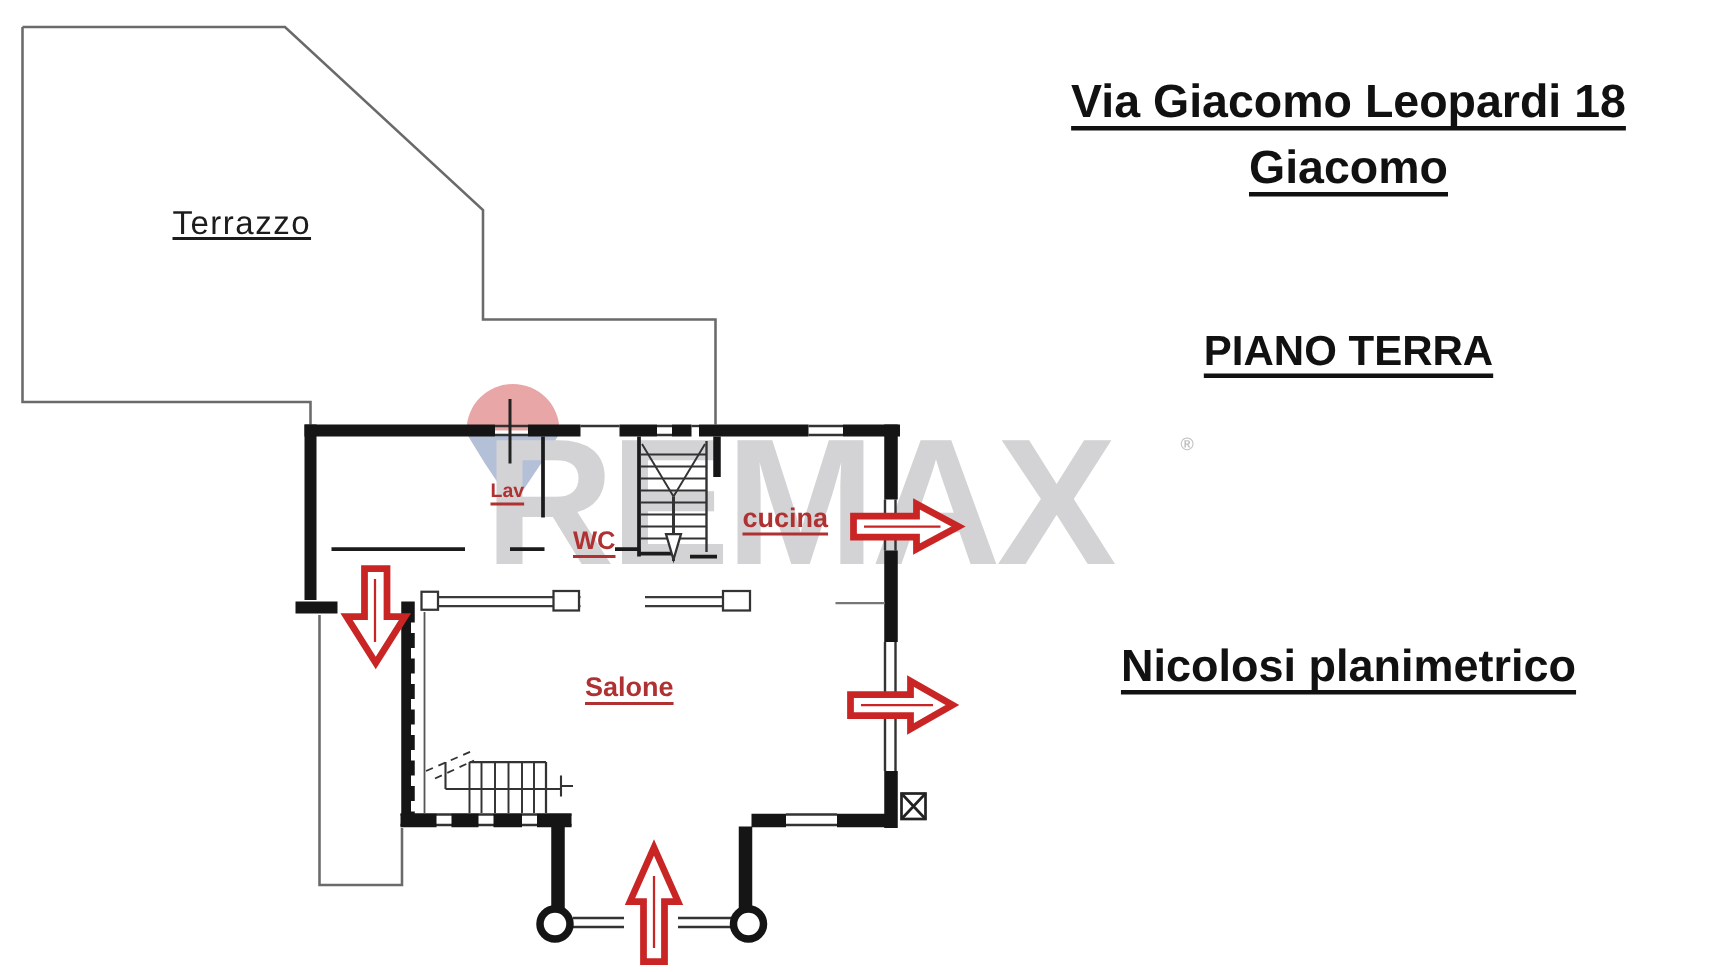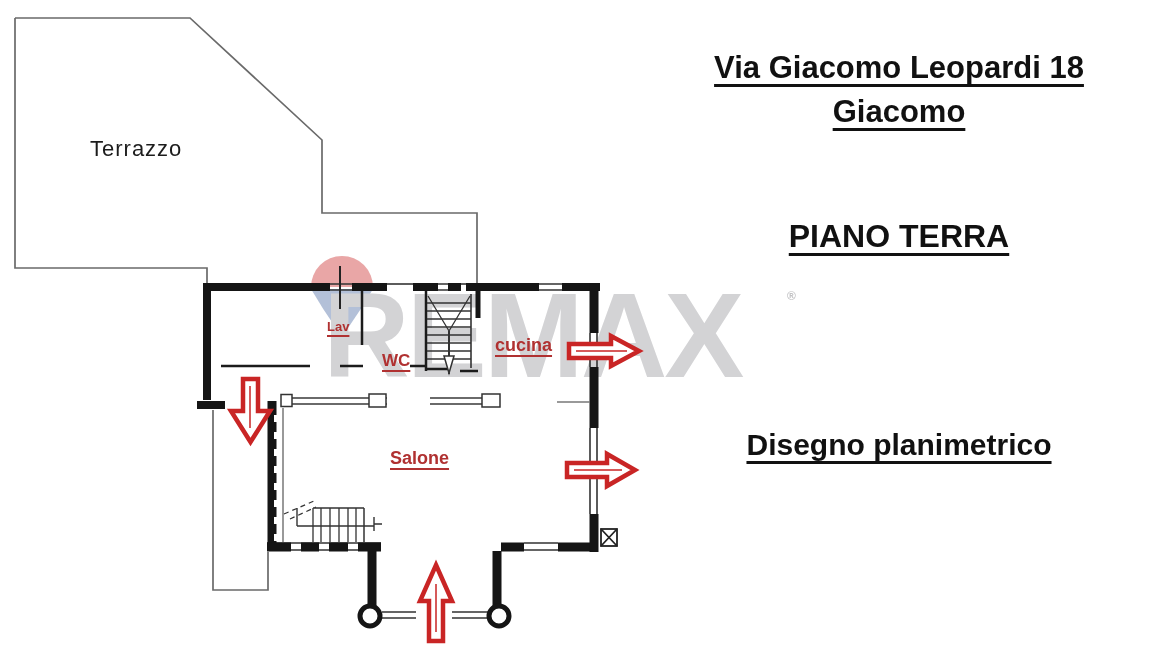--- a/index.html
+++ b/index.html
@@ -39,21 +39,21 @@
     letter-spacing:1px;white-space:nowrap;
   }
   .hdr{
     position:absolute;left:676px;width:430px;z-index:3;text-align:center;
     color:#111;font-weight:bold;white-space:nowrap;
   }
   .hdr span{
     text-decoration:underline;text-decoration-thickness:3px;text-underline-offset:6px;margin-left:16px;
   }
   .addr{font-size:31px;}
-  .piano{font-size:32px;}
+  .piano{font-size:28px;}
   .disegno{font-size:30px;}
 </style>
 </head>
 <body>
 
 <div class="stage">
 
   <div class="wm-balloon-top"></div>
   <div class="wm-balloon-bottom"></div>
   <div class="wm-text">REMAX</div>
@@ -140,32 +140,32 @@
       <path d="M243,379 H258 V411 H270 L250.5,442 L231,411 H243 Z"></path>
       <path d="M436,565 L452,601 H443 V641 H429 V601 H420 Z"></path>
       <path d="M569,344 H611 V336 L639,351 L611,366 V358 H569 Z"></path>
       <path d="M567,463 H607 V454 L635,470 L607,486 V477 H567 Z"></path>
     </g>
     <g stroke="#c92525" stroke-width="1.5" fill="none">
       <path d="M250,386V428 M436,584V632 M576,351H627 M574,470H622"></path>
     </g>
   </svg>
 
-  <div class="terrazzo-label" style="left:90px;top:136px;">Terrazzo</div>
+  <div class="terrazzo-label" style="left:115px;top:136px;text-decoration:underline;">Terrazzo</div>
   <div class="room-label" style="left:327px;top:319px;font-size:13px;">Lav</div>
   <div class="room-label" style="left:382px;top:322px;font-size:17px;margin-top:29px;">WC</div>
   <div class="room-label" style="left:495px;top:335px;font-size:18px;">cucina</div>
   <div class="room-label" style="left:390px;top:448px;font-size:18px;">Salone</div>
 
   <div class="hdr addr" style="top:50px;">
     <span>Via Giacomo Leopardi 18</span>
   </div>
   <div class="hdr addr" style="top:94px;">
     <span>Giacomo</span>
   </div>
   <div class="hdr piano" style="top:218px;">
     <span>PIANO TERRA</span>
   </div>
   <div class="hdr disegno" style="top:428px;">
-    <span>Disegno planimetrico</span>
+    <span>Nicolosi planimetrico</span>
   </div>
 
 </div>
 
 </body></html>

